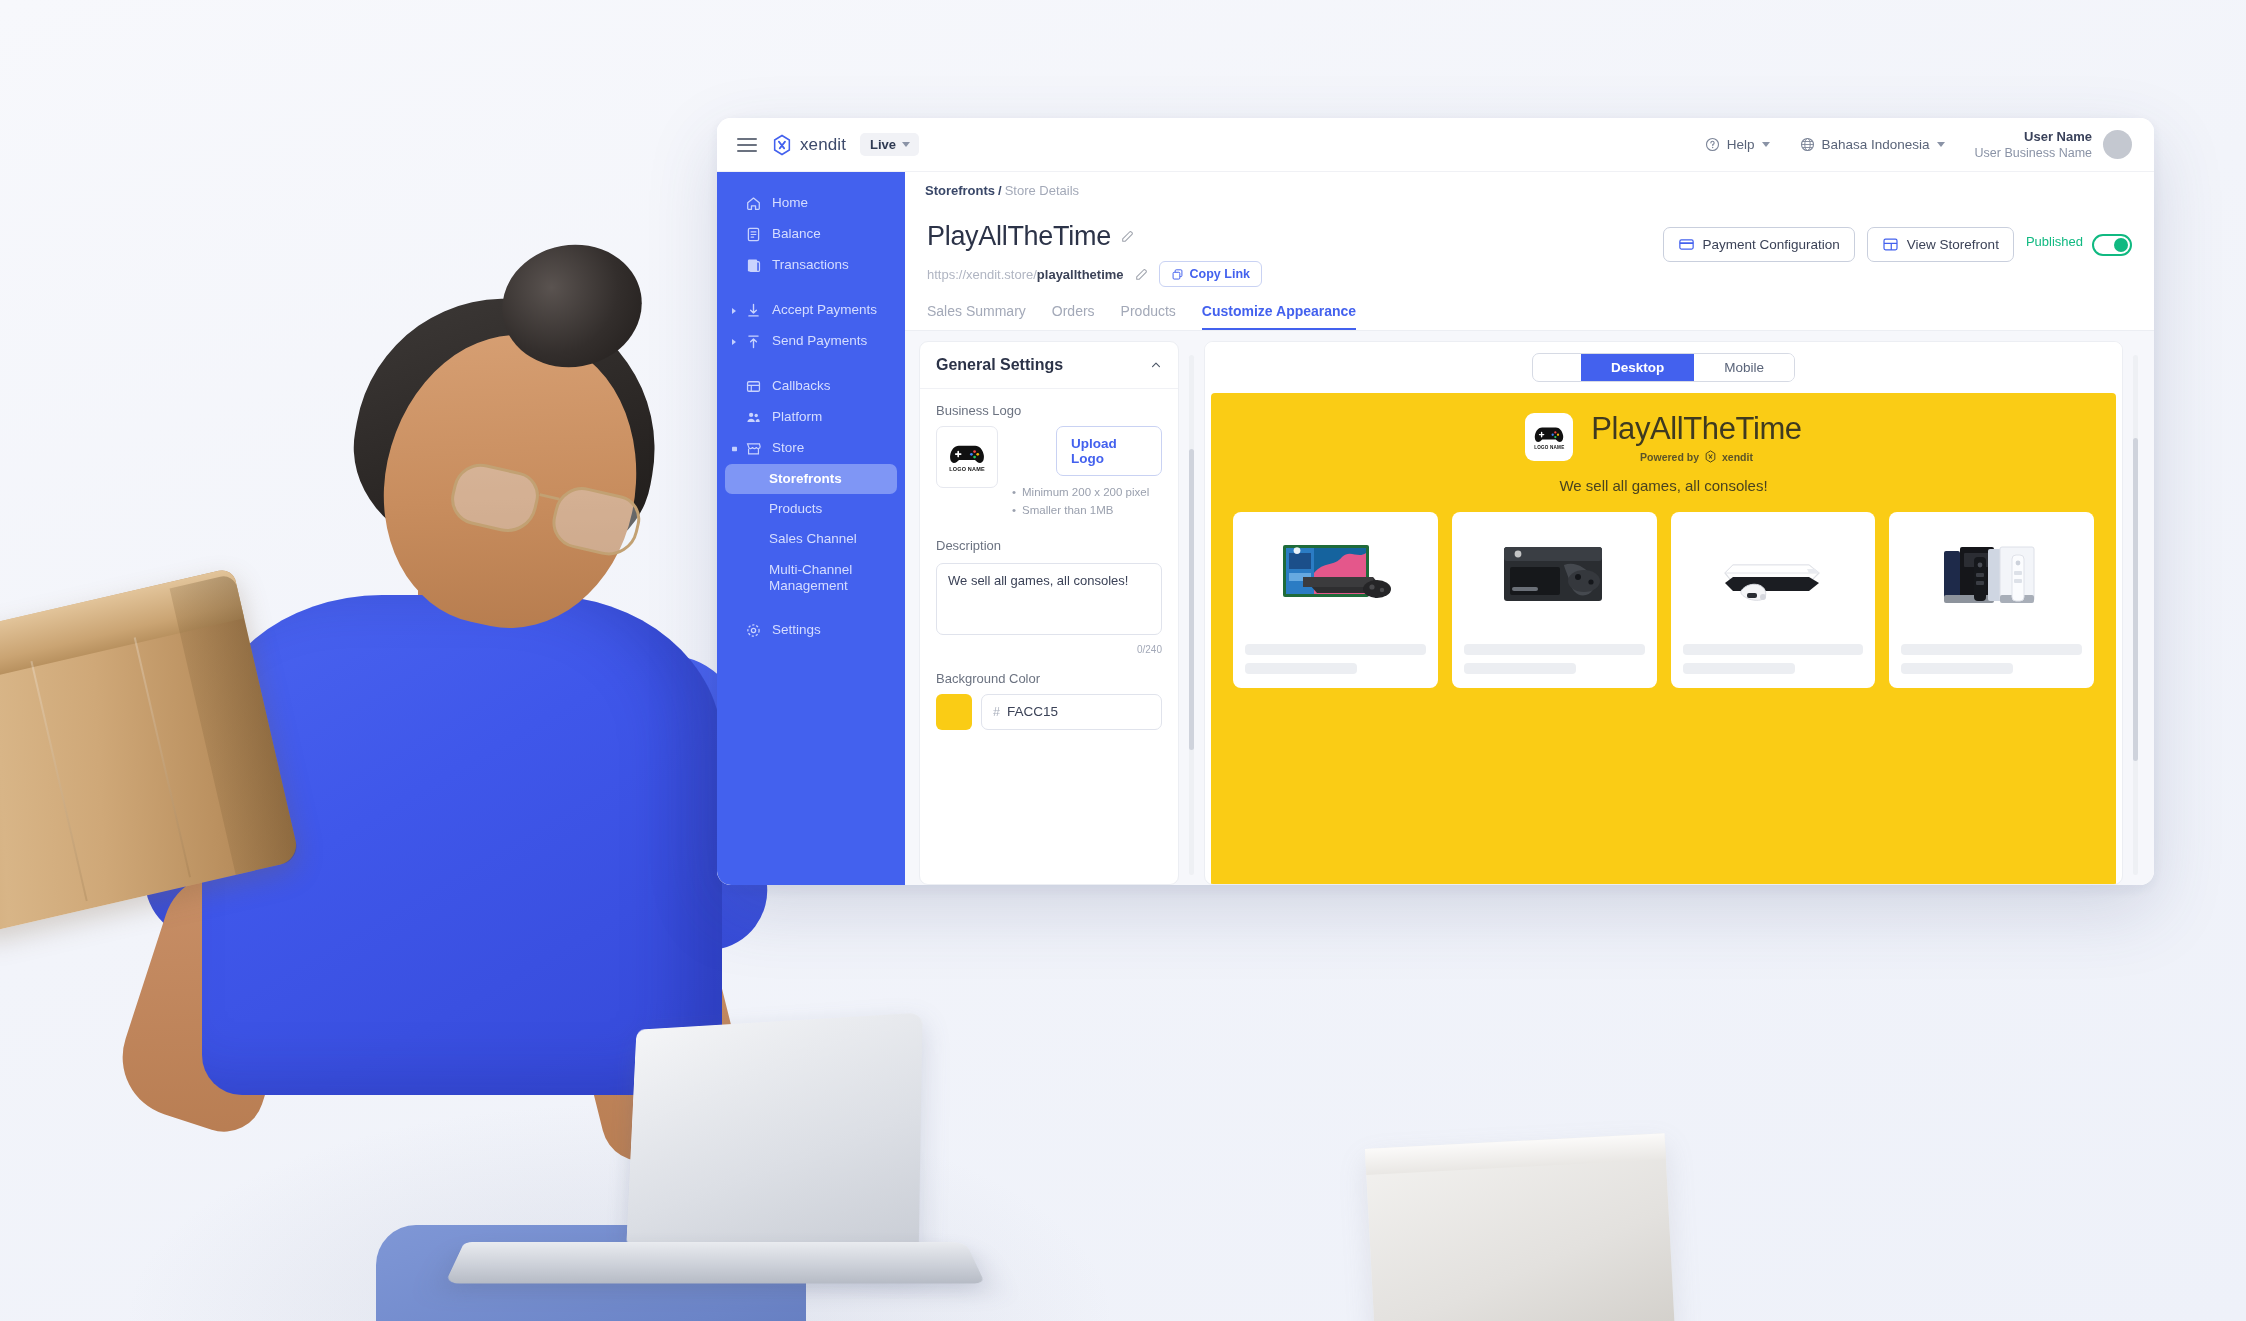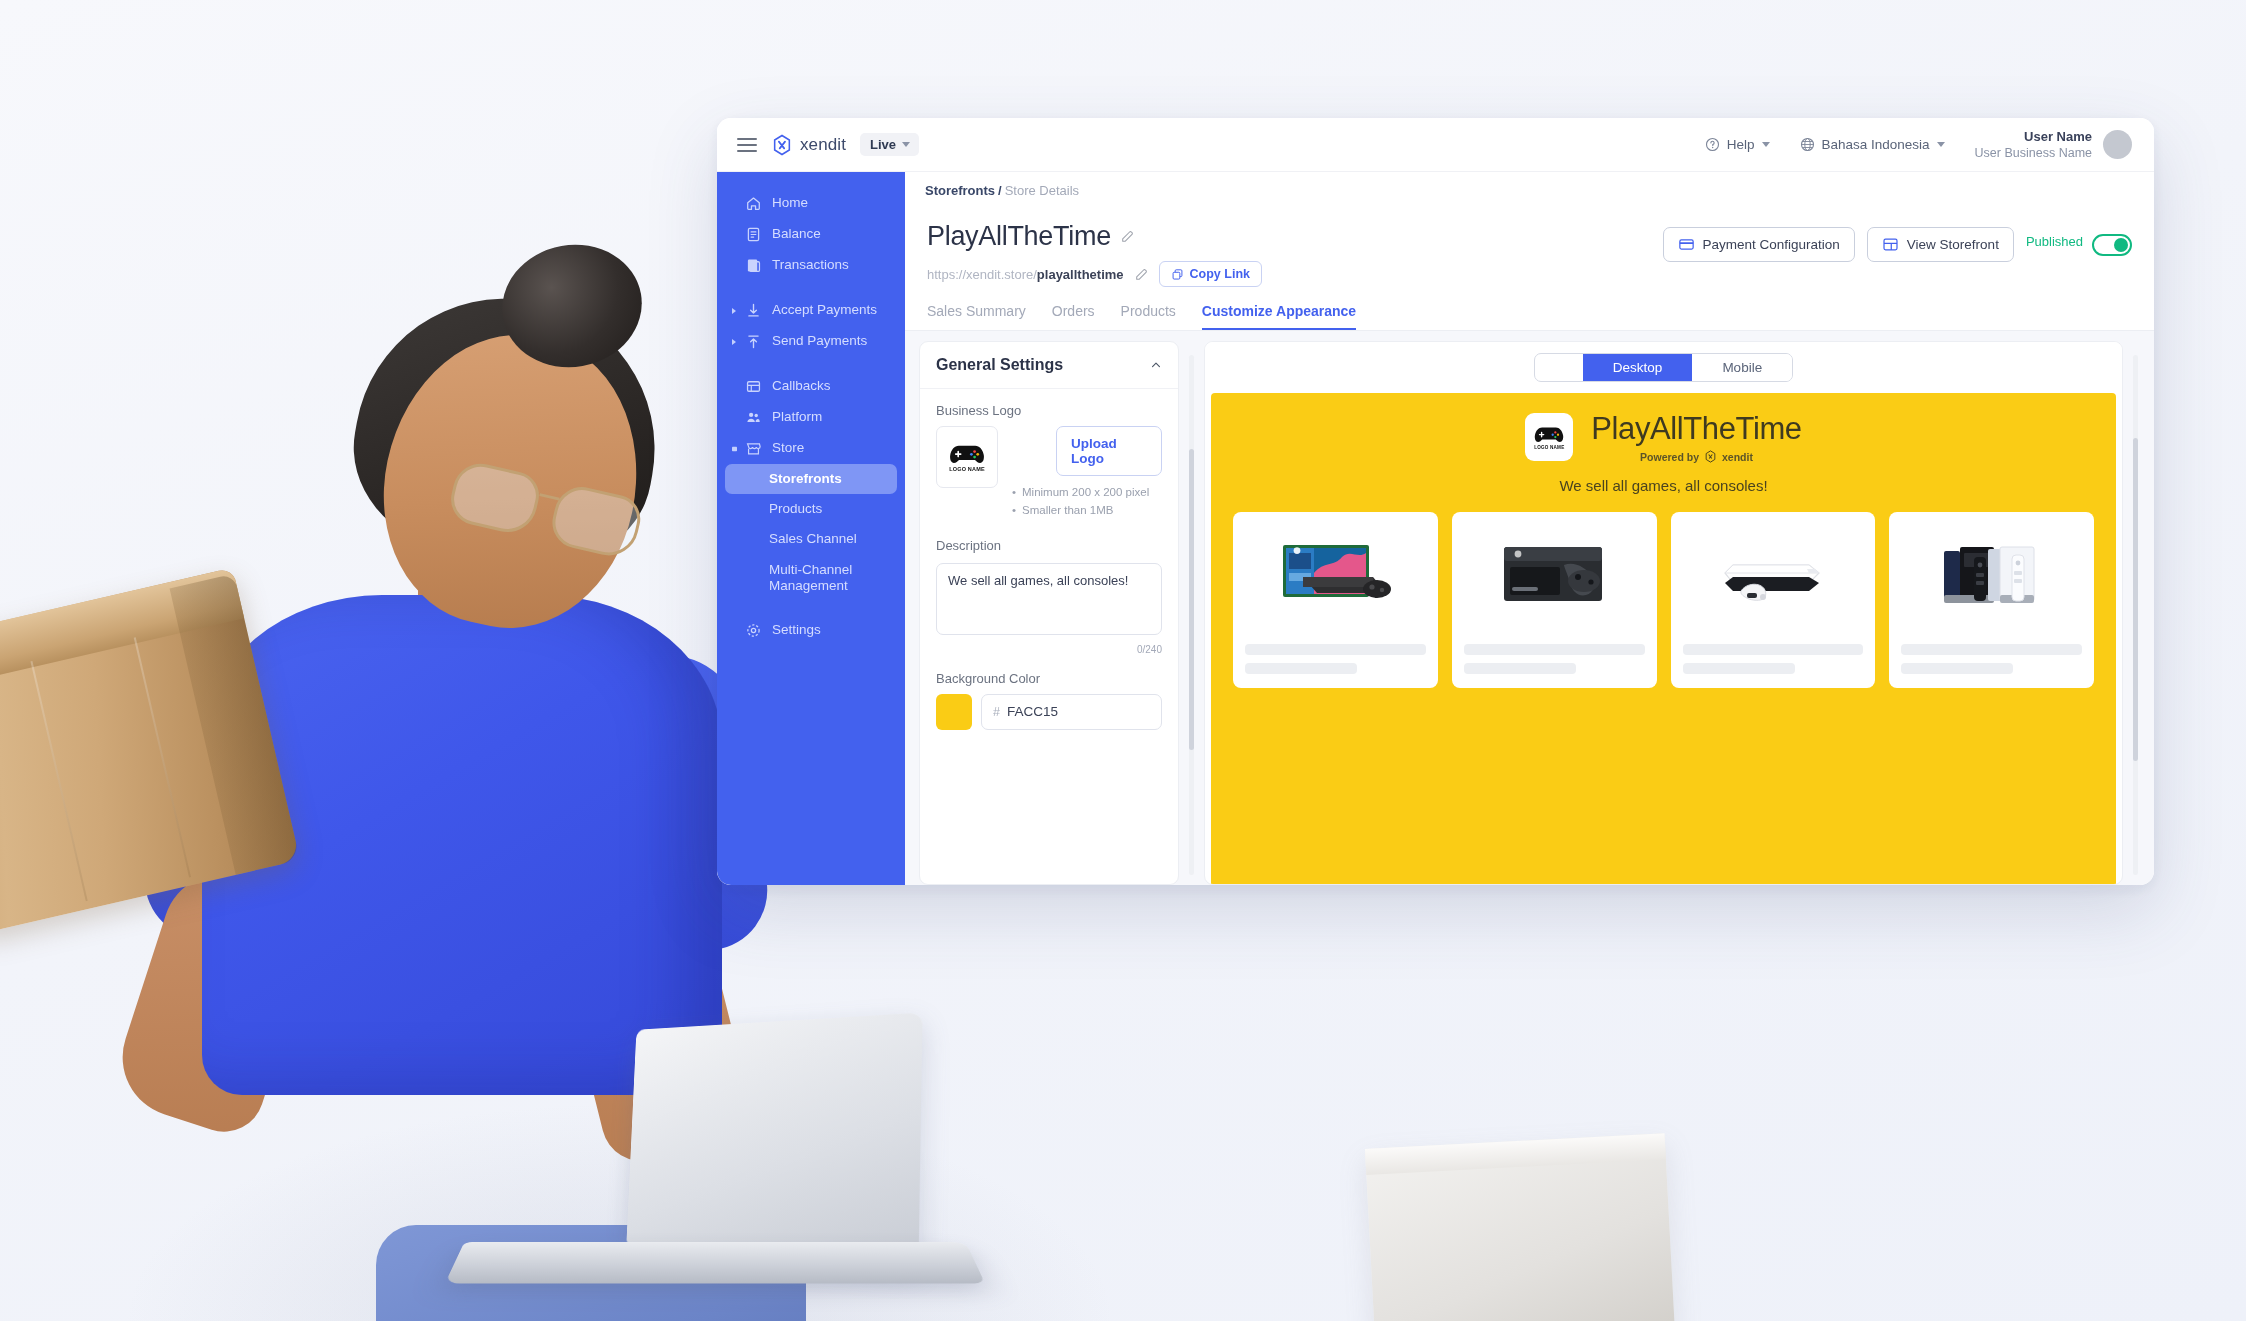--- a/index.html
+++ b/index.html
@@ -316,21 +316,21 @@
   .preview-col { flex: 1; min-width: 0; display: flex; flex-direction: column; }
   .preview-panel {
     flex: 1; background: #fff; border-radius: 9px; border: 1px solid #eceef3;
     display: flex; flex-direction: column; overflow: hidden; min-height: 0;
   }
   .device-bar { padding: 11px 0 11px 0; display: flex; justify-content: center; background: #fff; }
   .seg {
     display: flex; border: 1px solid #d6dae4; border-radius: 7px; overflow: hidden;
   }
   .seg div { padding: 6px 30px; font-size: 13.5px; color: #5a6479; cursor: pointer; background: #fff; }
-  .seg div.active { background: #4361ee; color: #fff; font-weight: normal; margin-left: 48px; }
+  .seg div.active { background: #4361ee; color: #fff; font-weight: bold; margin-left: 48px; }
 
   .store-preview {
     flex: 1; margin: 0 6px 0 6px;
     background: #FACC15; border-radius: 4px 4px 0 0;
     padding: 18px 22px 0 22px; min-height: 0; overflow: hidden;
   }
   .sp-brand { display: flex; align-items: center; justify-content: center; gap: 18px; }
   .sp-logo {
     width: 48px; height: 48px; background: #fff; border-radius: 9px;
     display: flex; flex-direction: column; align-items: center; justify-content: center; gap: 1px;

